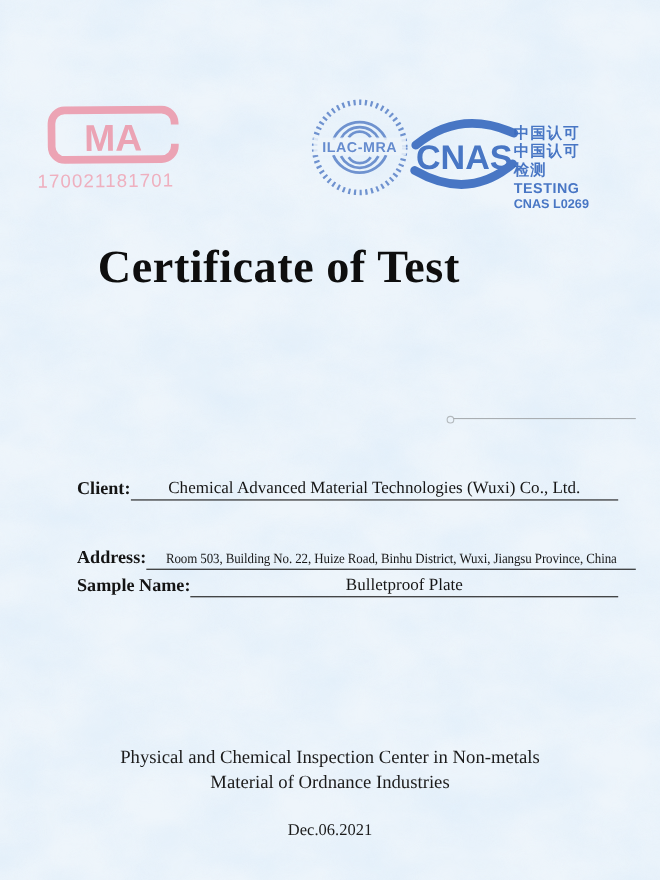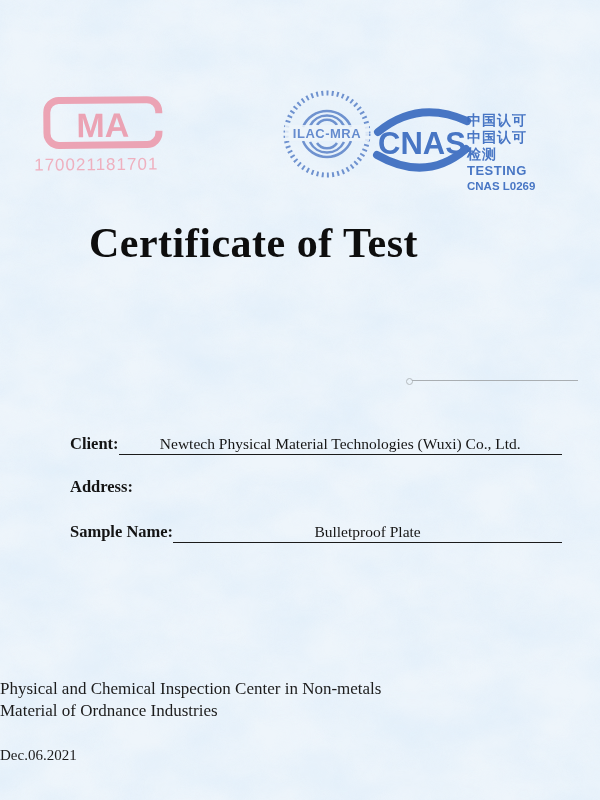--- a/index.html
+++ b/index.html
@@ -40,26 +40,26 @@
   .faintline{left:406px;top:378px;width:172px;height:6px;}
   .faintline .bar{position:absolute;left:6px;top:2px;width:166px;height:0;border-top:1px solid #a9aeb2;}
   .faintline .curl{position:absolute;left:0;top:0;width:5px;height:5px;border:1px solid #b4babe;border-radius:50%;}
 
   
   .field{left:70px;width:492px;height:22px;display:flex;align-items:flex-end;}
   .field .lbl{font-weight:bold;font-size:16.5px;white-space:nowrap;color:#141414;padding-bottom:1px;}
   .field .line{flex:1;border-bottom:1.6px solid #1b1b1b;text-align:center;white-space:nowrap;}
   .field .val{display:block;font-size:15.5px;color:#161616;padding-bottom:1px;}
   .field-client{top:433px;}
-  .field-address{top:476px;}
+  .field-address{top:496px;}
   .field-sample{top:521px;}
   .field-address .val{font-size:12.8px;transform:scaleX(.92);transform-origin:center bottom;letter-spacing:-.1px;}
 
   
-  .footer{left:0;top:678px;width:600px;text-align:left;color:#1c1c1c;}
+  .footer{left:0;top:678px;width:600px;text-align:center;color:#1c1c1c;}
   .footer .org{font-size:17px;line-height:22px;}
   .footer .date{margin-top:25px;font-size:15px;}
 </style>
 </head>
 <body>
 
 <div class="paper">
 
   <svg class="texture" width="600" height="800" aria-hidden="true">
     <defs>
@@ -115,26 +115,29 @@
   <div class="layer title">Certificate of Test</div>
 
   <div class="layer faintline">
     <span class="curl"></span>
     <span class="bar"></span>
   </div>
 
   <div class="layer field field-client">
     <span class="lbl">Client:</span>
     <span class="line">
-      <span class="val">Newtech Physical Material Technologies (Wuxi) Co., Ltd.</span>
+      <span class="val">Chemical Advanced Material Technologies (Wuxi) Co., Ltd.</span>
     </span>
   </div>
 
   <div class="layer field field-address">
     <span class="lbl">Address:</span>
+    <span class="line">
+      <span class="val">Room 503, Building No. 22, Huize Road, Binhu District, Wuxi, Jiangsu Province, China</span>
+    </span>
   </div>
 
   <div class="layer field field-sample">
     <span class="lbl">Sample Name:</span>
     <span class="line">
       <span class="val">Bulletproof Plate</span>
     </span>
   </div>
 
   <div class="layer footer">

